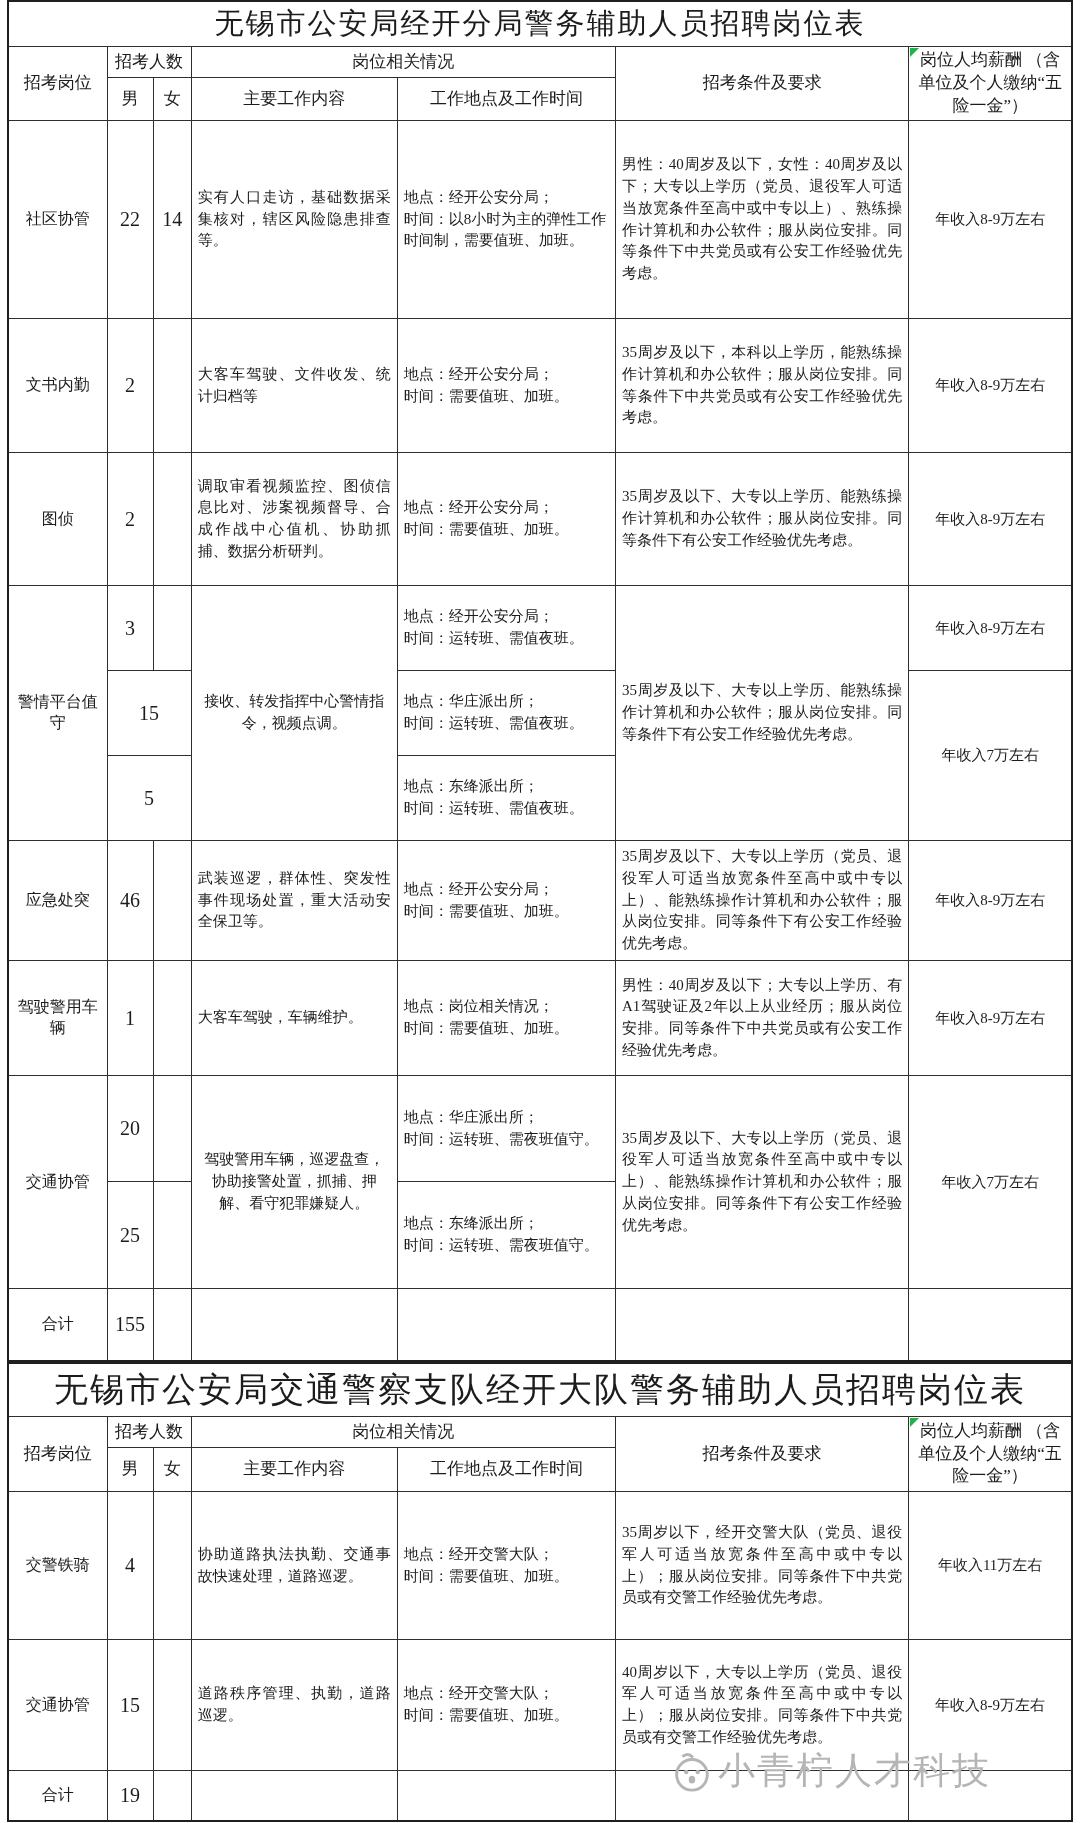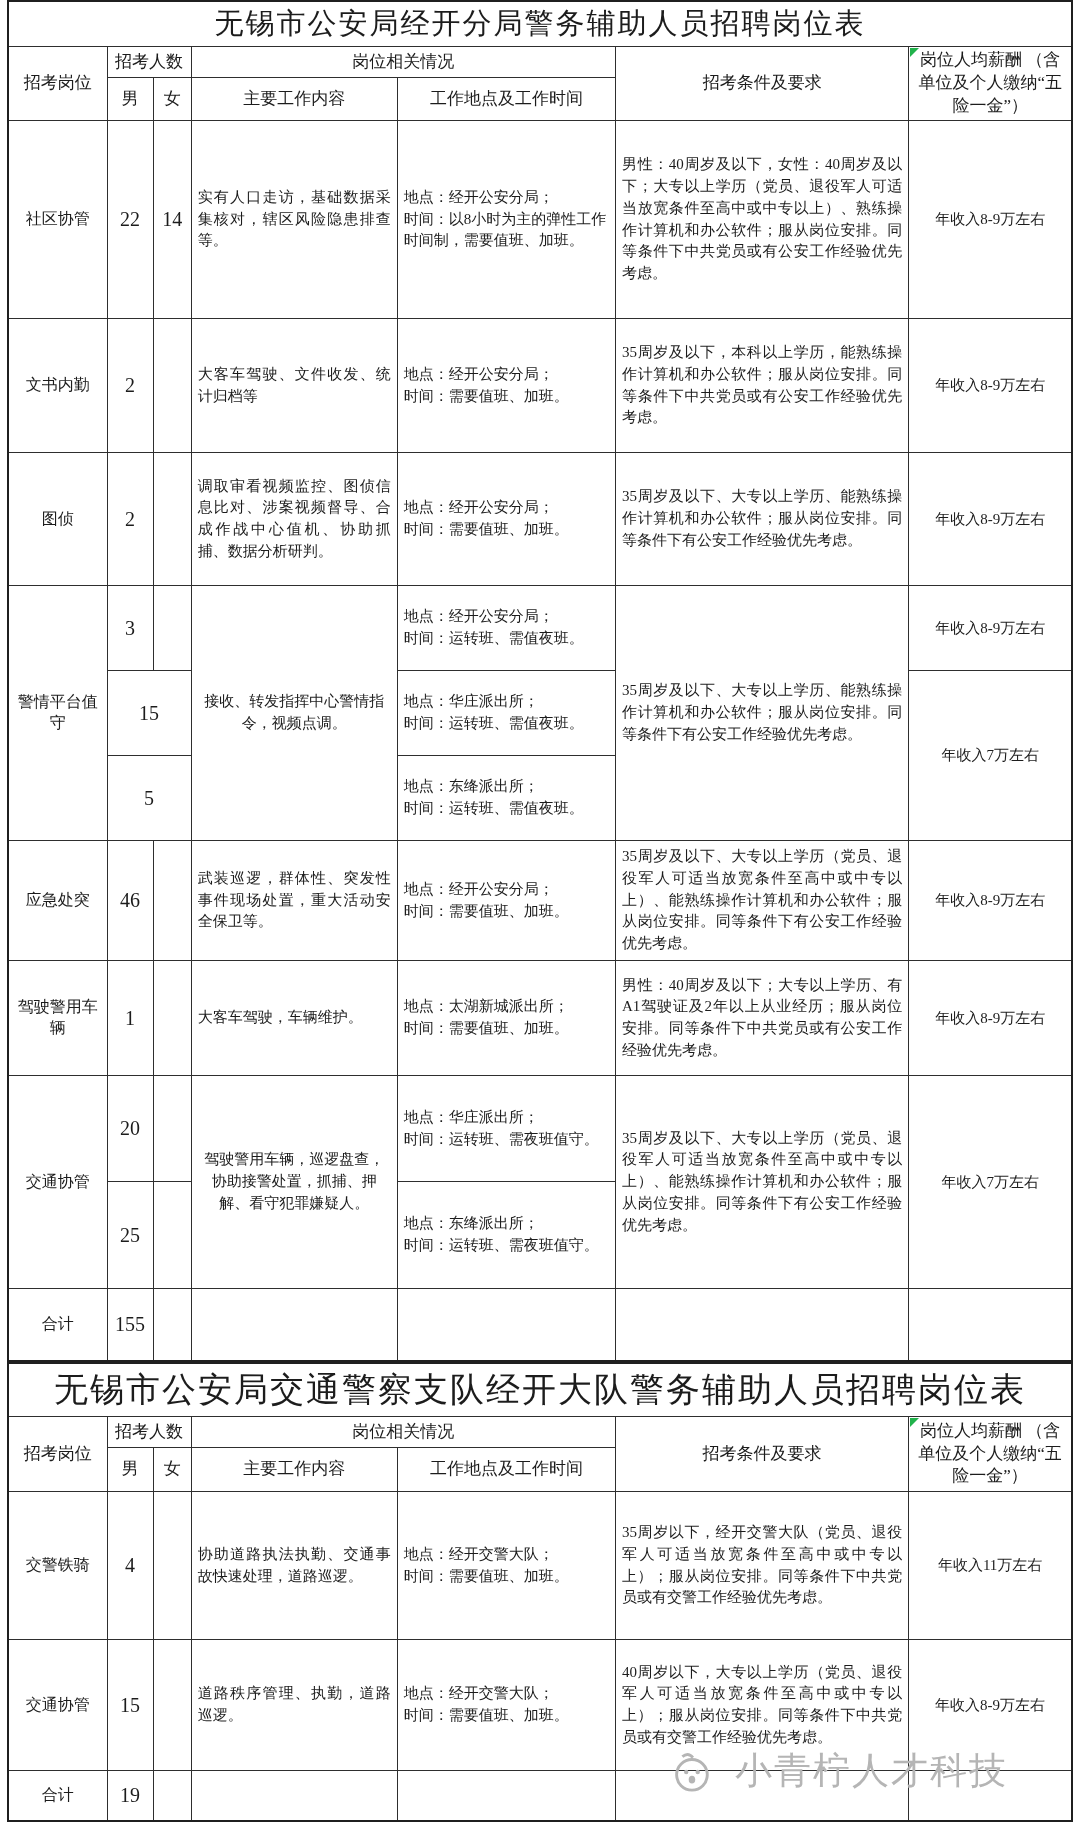--- a/index.html
+++ b/index.html
@@ -44,21 +44,21 @@
   .rel { position:relative; }
   .gmark {
     position:absolute; left:1px; top:1px;
     width:0; height:0;
     border-top:9px solid #21b24b;
     border-right:9px solid transparent;
   }
   .watermark {
     position:absolute;
     left:668px; top:1746px;
-    display:flex; align-items:center; gap:21px;
+    display:flex; align-items:center; gap:4px;
     color:#b5b5b5;
     font-family:Liberation Sans, sans-serif;
     font-size:37px;
     letter-spacing:2px;
     white-space:nowrap;
   }
 </style>
 </head>
 <body>
 
@@ -159,21 +159,21 @@
 时间：需要值班、加班。</td>
       <td class="cell jus">35周岁及以下、大专以上学历（党员、退役军人可适当放宽条件至高中或中专以上）、能熟练操作计算机和办公软件；服从岗位安排。同等条件下有公安工作经验优先考虑。</td>
       <td class="salary">年收入8-9万左右</td>
     </tr>
 
     <tr style="height:115px">
       <td class="pos">驾驶警用车辆</td>
       <td class="num">1</td>
       <td class="num"></td>
       <td class="cell jus">大客车驾驶，车辆维护。</td>
-      <td class="cell pre">地点：太湖新城派出所；
+      <td class="cell pre">地点：岗位相关情况；
 时间：需要值班、加班。</td>
       <td class="cell jus">男性：40周岁及以下；大专以上学历、有A1驾驶证及2年以上从业经历；服从岗位安排。同等条件下中共党员或有公安工作经验优先考虑。</td>
       <td class="salary">年收入8-9万左右</td>
     </tr>
 
     <tr style="height:106px">
       <td rowspan="2" class="pos">交通协管</td>
       <td class="num">20</td>
       <td class="num"></td>
       <td rowspan="2" class="cell ctr">驾驶警用车辆，巡逻盘查，协助接警处置，抓捕、押解、看守犯罪嫌疑人。</td>

